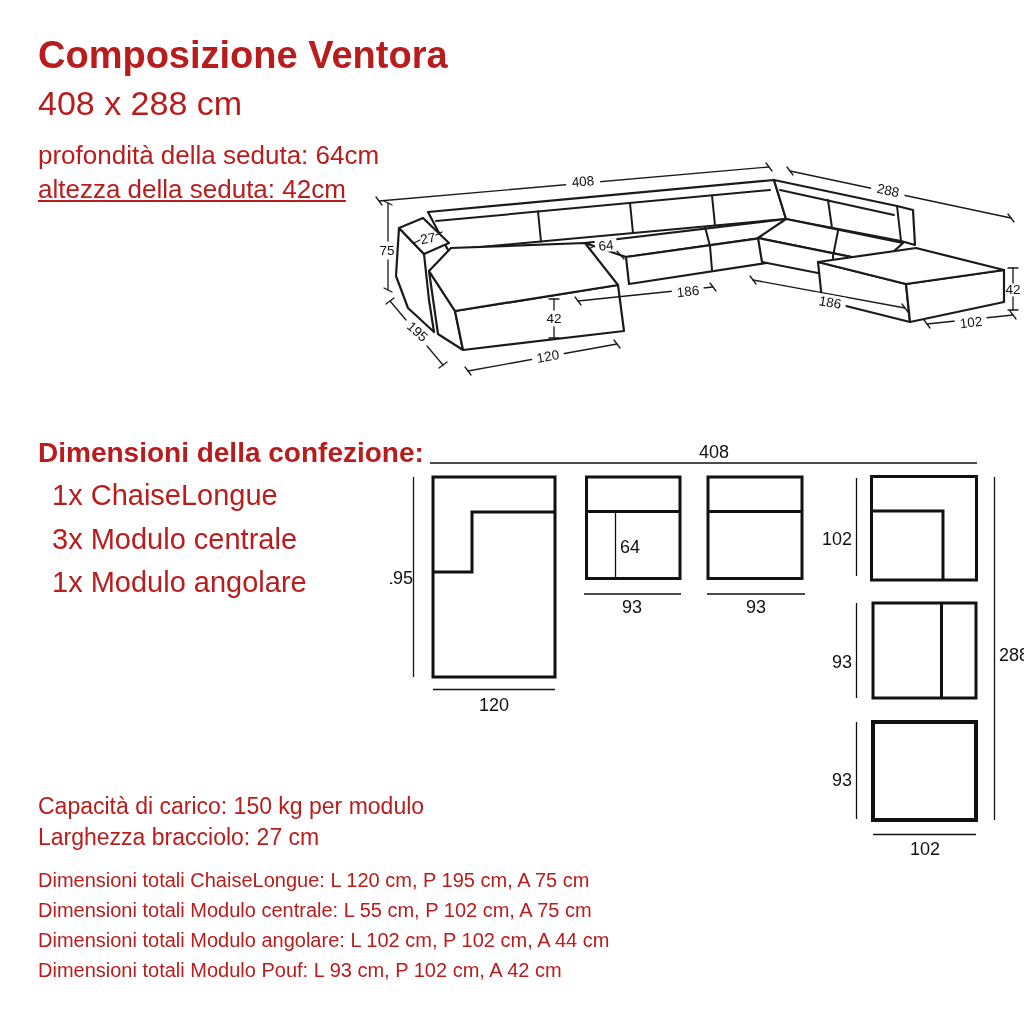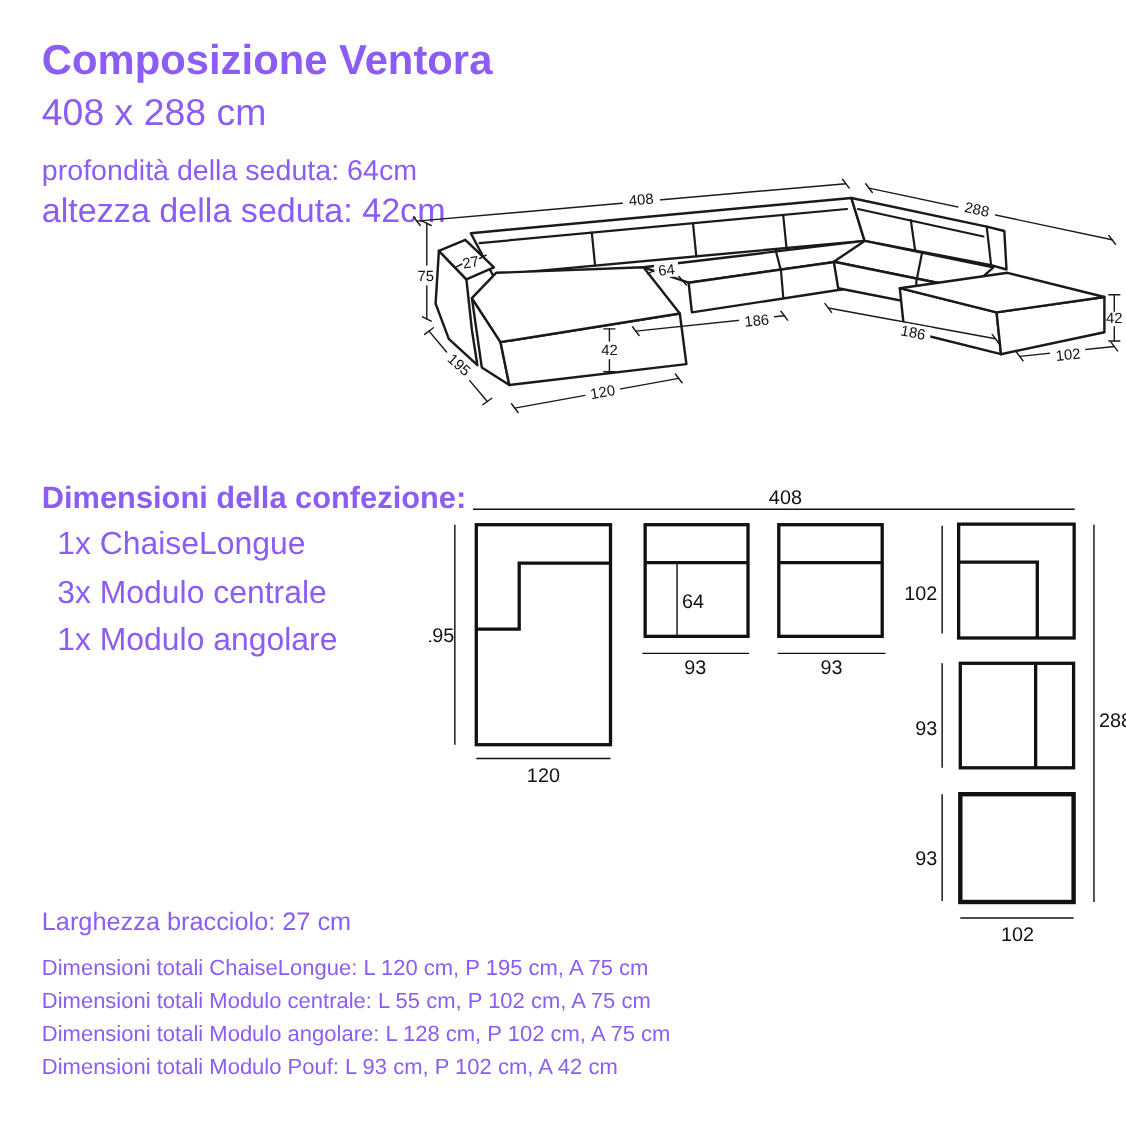--- a/index.html
+++ b/index.html
@@ -1,22 +1,22 @@
 <!DOCTYPE html>
 <html><head>
 <meta charset="utf-8">
 <style>
   html,body{margin:0;padding:0;background:#ffffff;}
   #page{position:relative;width:1024px;height:1024px;background:#fff;overflow:hidden;
-        font-family:"Liberation Sans", sans-serif;color:#8b5cf6;}
+        font-family:"Liberation Sans", sans-serif;color:#b91c1c;}
   .abs{position:absolute;}
   #title{left:38px;top:34px;font-size:38px;font-weight:bold;letter-spacing:0px;}
   #subtitle{left:38px;top:84px;font-size:34px;font-weight:400;}
   #seat-depth{left:38px;top:140px;font-size:26px;}
-  #seat-height{left:38px;top:174px;font-size:31px;}
+  #seat-height{left:38px;top:174px;font-size:26px;text-decoration:underline;}
   #contents-heading{left:38px;top:437px;font-size:28px;font-weight:bold;}
   #contents-list{left:52px;top:474px;font-size:29px;line-height:43.6px;}
   #capacity{left:38px;top:793px;font-size:23px;}
   #armrest-w{left:38px;top:824px;font-size:23px;}
   #totals{left:38px;top:865px;font-size:20px;line-height:30px;}
   svg text{font-family:"Liberation Sans", sans-serif;fill:#111;}
   .sofa-face{fill:#ffffff;stroke:#1a1a1a;stroke-width:2.2;stroke-linejoin:round;stroke-linecap:round;}
   .sofa-line{fill:none;stroke:#1a1a1a;stroke-width:2;stroke-linecap:round;}
   .dim{stroke:#1a1a1a;stroke-width:1.3;fill:none;stroke-linecap:round;}
   .dim-t{font-size:13.5px;}
@@ -254,22 +254,23 @@
       <path class="plan-thin" d="M873,834.5 L976,834.5"></path>
       <text class="plan-t" x="925" y="855" text-anchor="middle">102</text>
     </g>
 
     <g>
       <path class="plan-thin" d="M994.5,477 L994.5,820"></path>
       <text class="plan-t" x="999" y="661" text-anchor="start">288</text>
     </g>
   </svg>
 
+  <div class="abs" id="capacity">Capacità di carico: 150 kg per modulo</div>
   <div class="abs" id="armrest-w">Larghezza bracciolo: 27 cm</div>
 
   <div class="abs" id="totals">
     <div>Dimensioni totali ChaiseLongue: L 120 cm, P 195 cm, A 75 cm</div>
     <div>Dimensioni totali Modulo centrale: L 55 cm, P 102 cm, A 75 cm</div>
-    <div>Dimensioni totali Modulo angolare: L 128 cm, P 102 cm, A 75 cm</div>
+    <div>Dimensioni totali Modulo angolare: L 102 cm, P 102 cm, A 44 cm</div>
     <div>Dimensioni totali Modulo Pouf: L 93 cm, P 102 cm, A 42 cm</div>
   </div>
 
 </div>
 
 </body></html>

